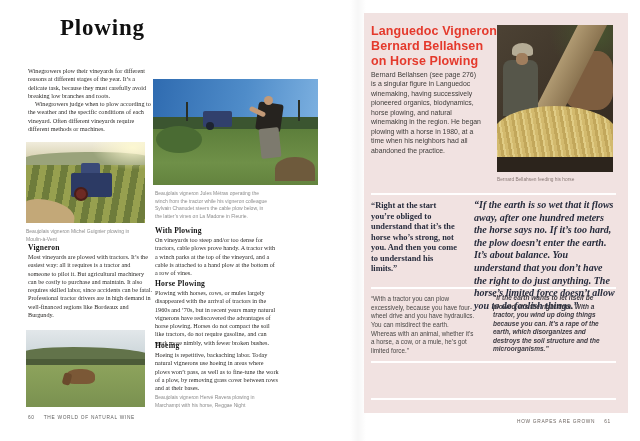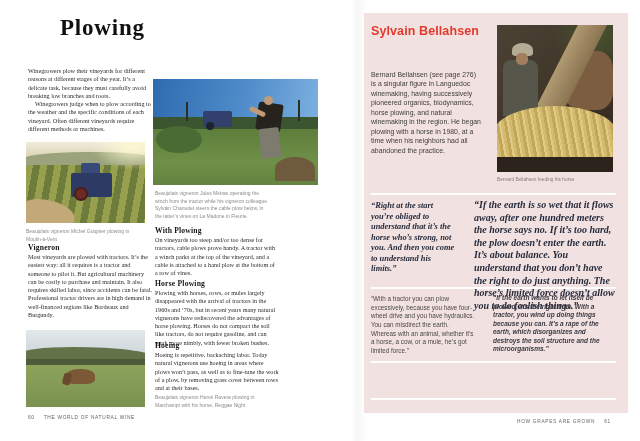--- a/index.html
+++ b/index.html
@@ -95,21 +95,21 @@
   .pf-body   { left:5%; top:24%; width:30%; height:38%; background:#56564a; border-radius:8px 8px 0 0; }
   .pf-hay    { left:-4%; top:55%; width:108%; height:40%;
                background:repeating-linear-gradient(80deg,#d3ba6e 0 3px,#c2a75b 3px 6px,#e0cc85 6px 8px);
                border-radius:50% 50% 0 0; }
   .pf-ground { left:0; top:90%; width:100%; height:10%; background:#2c241c; }
 
   .rule { left:371px; width:245px; height:2px; background:rgba(255,255,255,0.95); }
   .rule-1 { top:193px; } .rule-2 { top:287px; } .rule-3 { top:361px; } .rule-4 { top:398px; }
 
   .q-navy { color:#262b3c; }
-  .q1l { left:371px; top:201px; width:86px; font-weight:bold; font-size:8.4px; line-height:1.25;font-style:italic; }
+  .q1l { left:371px; top:201px; width:86px; font-weight:bold; font-size:8.4px; line-height:1.25; }
   .q1r { left:474px; top:199px; width:142px; font-weight:bold; font-style:italic; font-size:10px; line-height:1.26; }
   .q2l { left:371px; top:295px; width:104px; font-family:"Liberation Sans", sans-serif;
          font-size:6.3px; line-height:1.38; color:#4a4846; }
   .q2r { left:493px; top:294px; width:112px; font-family:"Liberation Sans", sans-serif;
          font-weight:bold; font-style:italic; font-size:6.5px; line-height:1.32; color:#3c3a42; }
   .q3  { left:371px; top:366px; width:242px; font-weight:bold; font-style:italic;
          font-size:9.8px; line-height:1.17; }
   .rp-footer { left:0; top:419px; width:618px; text-align:right; color:#6e6662; }
   .rp-footer .pgnum { margin-left:7px; }
 </style>
@@ -179,21 +179,23 @@
   <div class="abs caption lp-cap-horse">Beaujolais vigneron Hervé Ravera plowing in Marchampt with his horse, Reggae Night</div>
 
   <div class="abs footer lp-footer">
     <span class="pgnum">60</span>
     <span>THE WORLD OF NATURAL WINE</span>
   </div>
 
   <div class="abs pink-panel"></div>
 
   <div class="abs rp-title">
-    <div>Sylvain Bellahsen</div>
+    <div>Languedoc Vigneron</div>
+    <div>Bernard Bellahsen</div>
+    <div>on Horse Plowing</div>
   </div>
 
   <div class="abs rp-intro">Bernard Bellahsen (see page 276) is a singular figure in Languedoc winemaking, having successively pioneered organics, biodynamics, horse plowing, and natural winemaking in the region. He began plowing with a horse in 1980, at a time when his neighbors had all abandoned the practice.</div>
 
   <div class="abs photo ph-feeding">
     <div class="pf-bg"></div>
     <div class="pf-leaves"></div>
     <div class="pf-horse"></div>
     <div class="pf-trunk"></div>
     <div class="pf-body"></div>

